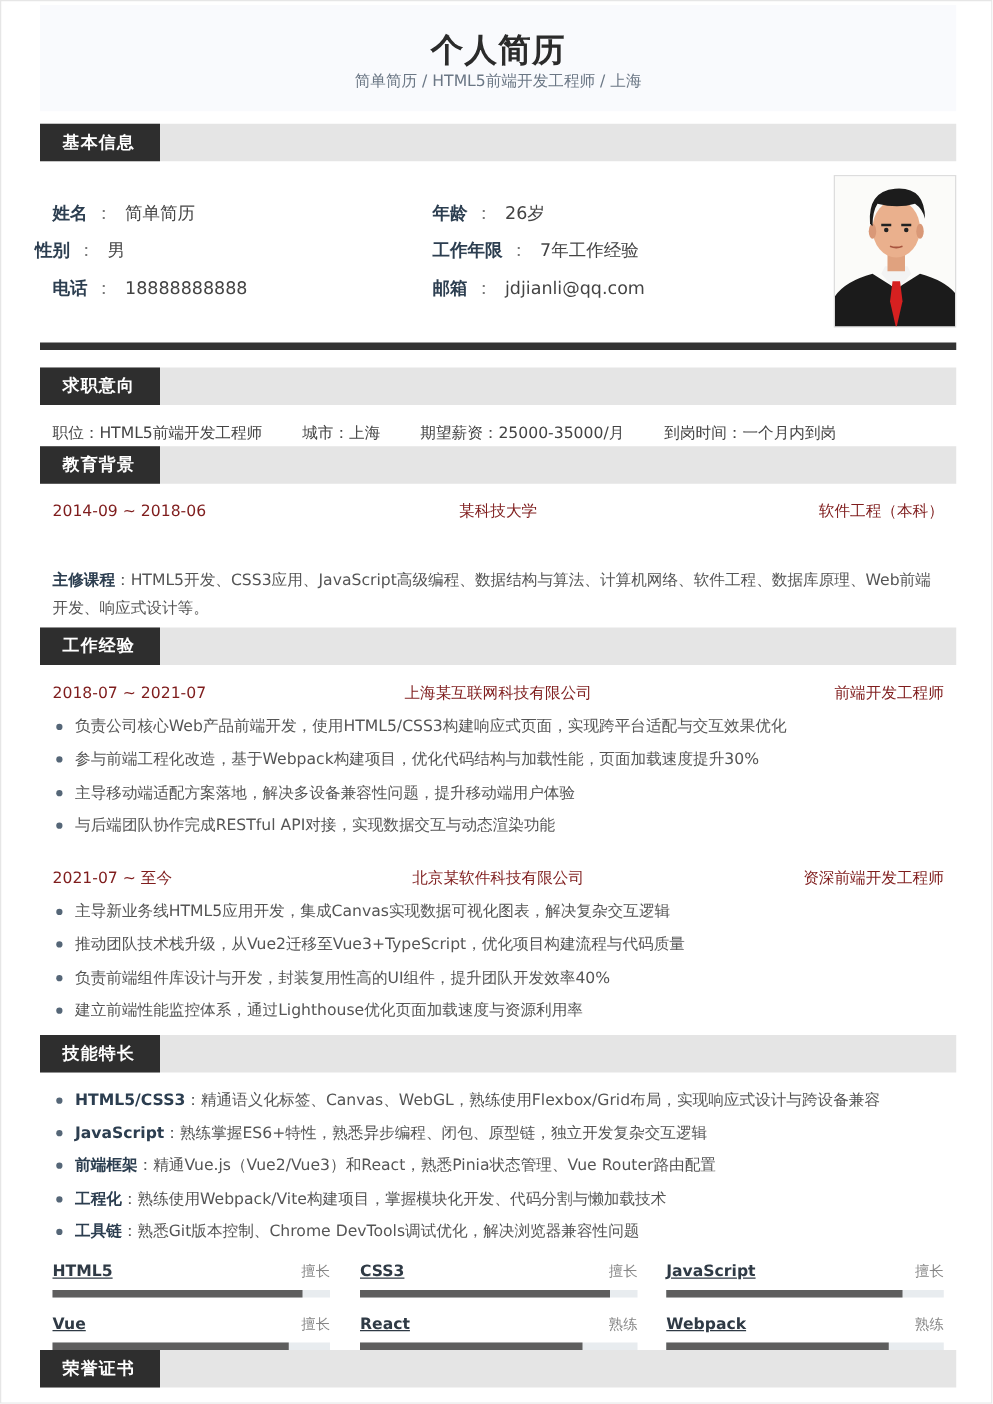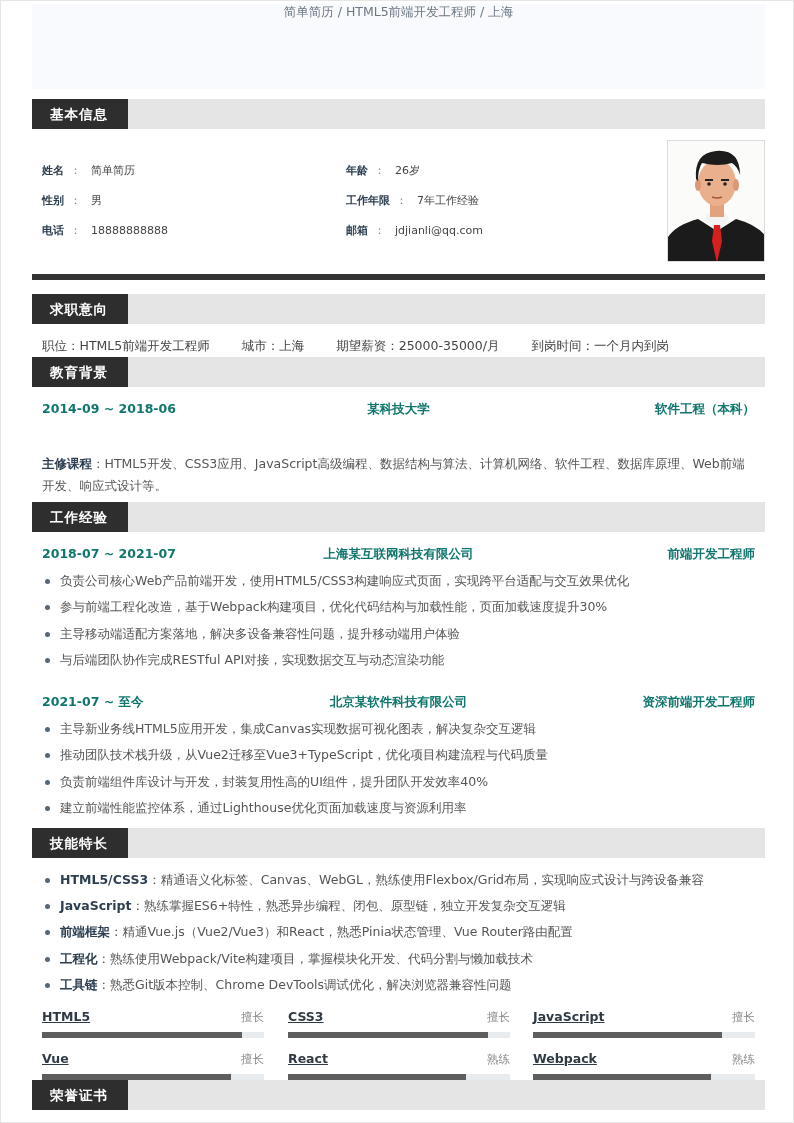--- a/index.html
+++ b/index.html
@@ -4,63 +4,64 @@
 <style>
   * { box-sizing: border-box; margin: 0; padding: 0; }
   html, body { width: 794px; height: 1123px; background: #fff; overflow: hidden; }
   body { font-family: "DejaVu Sans", "Liberation Sans", sans-serif; color: #555; font-size: 12.5px; position: relative; }
   .page { position: absolute; left: 0; top: 0; width: 794px; height: 1123px; border: 1px solid #e6e6e6; }
   .header { position: absolute; left: 31px; top: 3px; width: 733px; height: 85px; background: #f9fafd; text-align: center; }
   .header .title { font-size: 26px; font-weight: bold; color: #2b2b2b; margin-top: 21px; letter-spacing: 1px; line-height: 32px; }
   .header .subtitle { font-size: 12.5px; color: #6b7785; margin-top: 0; }
   .sec-head { position: absolute; left: 31px; width: 733px; height: 30px; background: #e5e5e5; }
   .sec-head .tag { position: absolute; left: 0; top: 0; width: 96px; height: 30px; background: #2e2e2e; color: #fff; font-weight: bold; font-size: 13.5px; line-height: 30px; padding-left: 18px; letter-spacing: 1px; }
-  .brow { position: absolute; height: 22px; line-height: 22px; white-space: nowrap; font-size: 11px; }
+  .brow { position: absolute; height: 22px; line-height: 22px; white-space: nowrap; font-size: 14px; }
   .brow .k { font-weight: bold; color: #2c3e50; }
   .brow .c { color: #777; margin: 0 10px 0 6px; }
   .brow .v { color: #444; }
   .photo { position: absolute; left: 666px; top: 139px; width: 98px; height: 122px; border: 1px solid #ddd; background: #fafafa; overflow: hidden; }
   .divider { position: absolute; left: 31px; top: 273px; width: 733px; height: 6px; background: #333; }
   .intent { position: absolute; left: 41px; top: 336px; height: 18px; line-height: 18px; white-space: nowrap; color: #444; }
   .intent span { margin-right: 28px; margin-top: 12px; }
-  .trow { position: absolute; left: 41px; width: 713px; height: 18px; line-height: 18px; font-weight: bold; color: #0f766e; font-size: 12.5px; }
+  .trow { position: absolute; left: 41px; width: 713px; height: 18px; line-height: 18px; font-weight: normal; color: #7f1d1d; font-size: 12.5px; }
   .trow .a { position: absolute; left: 0; }
   .trow .b { position: absolute; left: 0; right: 0; text-align: center; }
   .trow .c { position: absolute; right: 0; }
   .para { position: absolute; left: 41px; width: 713px; line-height: 22px; color: #555; }
   .para b { color: #2c3e50; }
   .bul { position: absolute; left: 41px; width: 713px; height: 18px; line-height: 18px; color: #555; padding-left: 18px; white-space: nowrap; }
   .bul::before { content: ""; position: absolute; left: 3px; top: 7px; width: 5px; height: 5px; border-radius: 50%; background: #556677; }
   .bul b { color: #2c3e50; }
   .skill { position: absolute; width: 222px; height: 34px; }
   .skill .nm { position: absolute; left: 0; top: 0; font-weight: bold; color: #2f3a45; font-size: 12.5px; text-decoration: underline; }
   .skill .lv { position: absolute; right: 0; top: 1px; color: #888; font-size: 11.5px; }
   .skill .bar { position: absolute; left: 0; top: 23px; width: 222px; height: 6px; background: #e8ecef; }
   .skill .fill { height: 6px; background: #5e5e5e; }
 </style>
 </head>
 <body>
 
 <div class="page">
 
   <div class="header">
+    <div class="title">个人简历</div>
     <div class="subtitle">简单简历 / HTML5前端开发工程师 / 上海</div>
   </div>
 
   <div class="sec-head" style="top:98px">
     <div class="tag">基本信息</div>
   </div>
 
   <div class="brow" style="left:41px;top:159px">
     <span class="k">姓名</span><span class="c">：</span><span class="v">简单简历</span>
   </div>
   <div class="brow" style="left:345px;top:159px">
     <span class="k">年龄</span><span class="c">：</span><span class="v">26岁</span>
   </div>
-  <div class="brow" style="left:41px;top:189px">
+  <div class="brow" style="left:27px;top:189px">
     <span class="k">性别</span><span class="c">：</span><span class="v">男</span>
   </div>
   <div class="brow" style="left:345px;top:189px">
     <span class="k">工作年限</span><span class="c">：</span><span class="v">7年工作经验</span>
   </div>
   <div class="brow" style="left:41px;top:219px">
     <span class="k">电话</span><span class="c">：</span><span class="v">18888888888</span>
   </div>
   <div class="brow" style="left:345px;top:219px">
     <span class="k">邮箱</span><span class="c">：</span><span class="v">jdjianli@qq.com</span>

